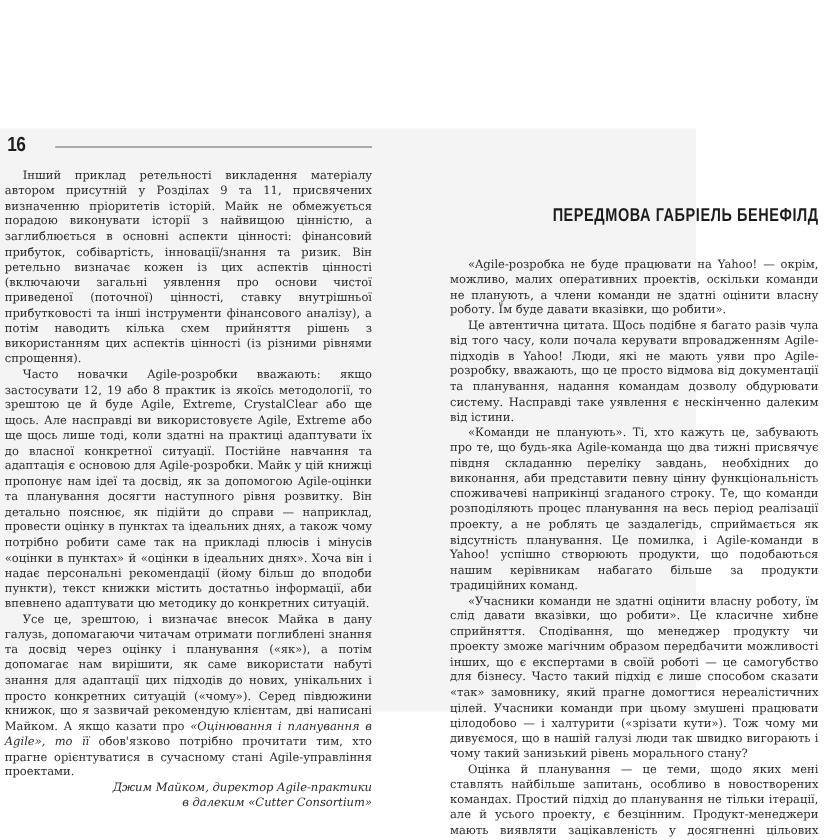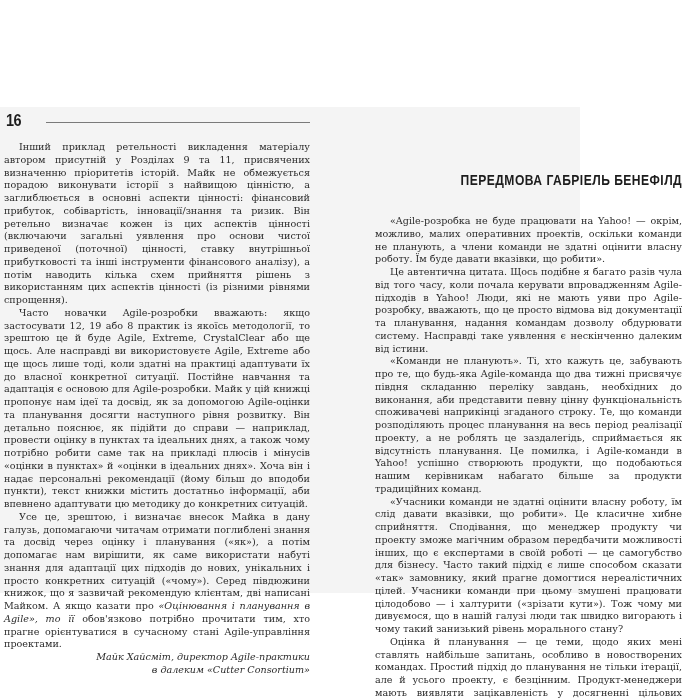--- a/index.html
+++ b/index.html
@@ -114,21 +114,21 @@
     <div class="running-head">
       <span class="page-number">16</span>
       <span class="head-rule"></span>
     </div>
 
     <div class="text-col left-col">
       <p>Інший приклад ретельності викладення матеріалу автором присутній у Розділах 9 та 11, присвячених визначенню пріоритетів історій. Майк не обмежується порадою виконувати історії з найвищою цінністю, а заглиблюється в основні аспекти цінності: фінансовий прибуток, собівартість, інновації/знання та ризик. Він ретельно визначає кожен із цих аспектів цінності (включаючи загальні уявлення про основи чистої приведеної (поточної) цінності, ставку внутрішньої прибутковості та інші інструменти фінансового аналізу), а потім наводить кілька схем прийняття рішень з використанням цих аспектів цінності (із різними рівнями спрощення).</p>
       <p>Часто новачки Agile-розробки вважають: якщо застосувати 12, 19 або 8 практик із якоїсь методології, то зрештою це й буде Agile, Extreme, CrystalClear або ще щось. Але насправді ви використовуєте Agile, Extreme або ще щось лише тоді, коли здатні на практиці адаптувати їх до власної конкретної ситуації. Постійне навчання та адаптація є основою для Agile-розробки. Майк у цій книжці пропонує нам ідеї та досвід, як за допомогою Agile-оцінки та планування досягти наступного рівня розвитку. Він детально пояснює, як підійти до справи — наприклад, провести оцінку в пунктах та ідеальних днях, а також чому потрібно робити саме так на прикладі плюсів і мінусів «оцінки в пунктах» й «оцінки в ідеальних днях». Хоча він і надає персональні рекомендації (йому більш до вподоби пункти), текст книжки містить достатньо інформації, аби впевнено адаптувати цю методику до конкретних ситуацій.</p>
       <p><span>Усе це, зрештою, і визначає внесок Майка в дану галузь, допомагаючи читачам отримати поглиблені знання та досвід через оцінку і планування («як»), а потім допомагає нам вирішити, як саме використати набуті знання для адаптації цих підходів до нових, унікальних і просто конкретних ситуацій («чому»). Серед півдюжини книжок, що я зазвичай рекомендую клієнтам, дві написані Майком. А якщо казати про </span><span class="it">«Оцінювання і планування в Agile», то її</span><span> обов'язково потрібно прочитати тим, хто прагне орієнтуватися в сучасному стані Agile-управління проектами.</span></p>
       <p class="signature">
-        <span>Майк Хайсміт, директор Agile-практики</span><br>
+        <span>Джим Майком, директор Agile-практики</span><br>
         <span>в далеким «Cutter Consortium»</span>
       </p>
     </div>
   </div>
 
   <div class="page page-right">
     <div class="chapter-title">ПЕРЕДМОВА ГАБРІЕЛЬ БЕНЕФІЛД</div>
 
     <div class="text-col right-col">
       <p>«Agile-розробка не буде працювати на Yahoo! — окрім, можливо, малих оперативних проектів, оскільки команди не планують, а члени команди не здатні оцінити власну роботу. Їм буде давати вказівки, що робити».</p>

